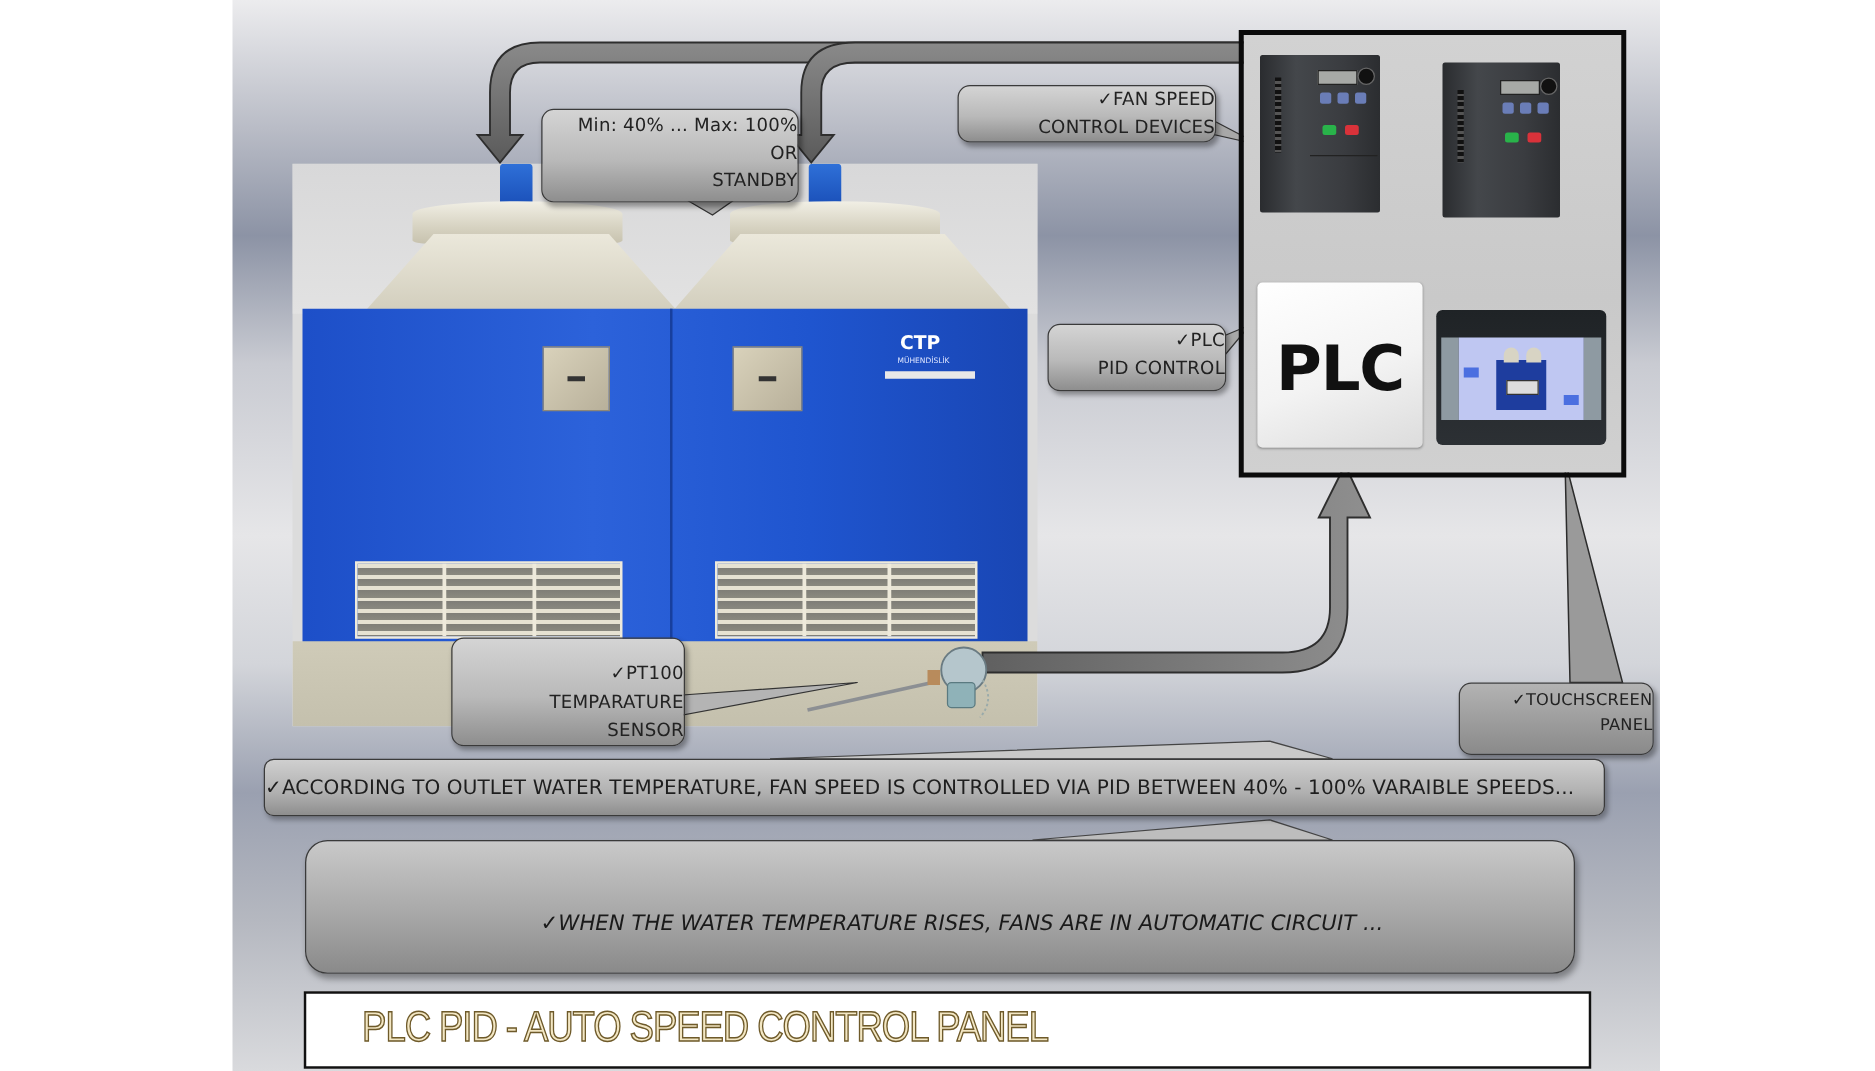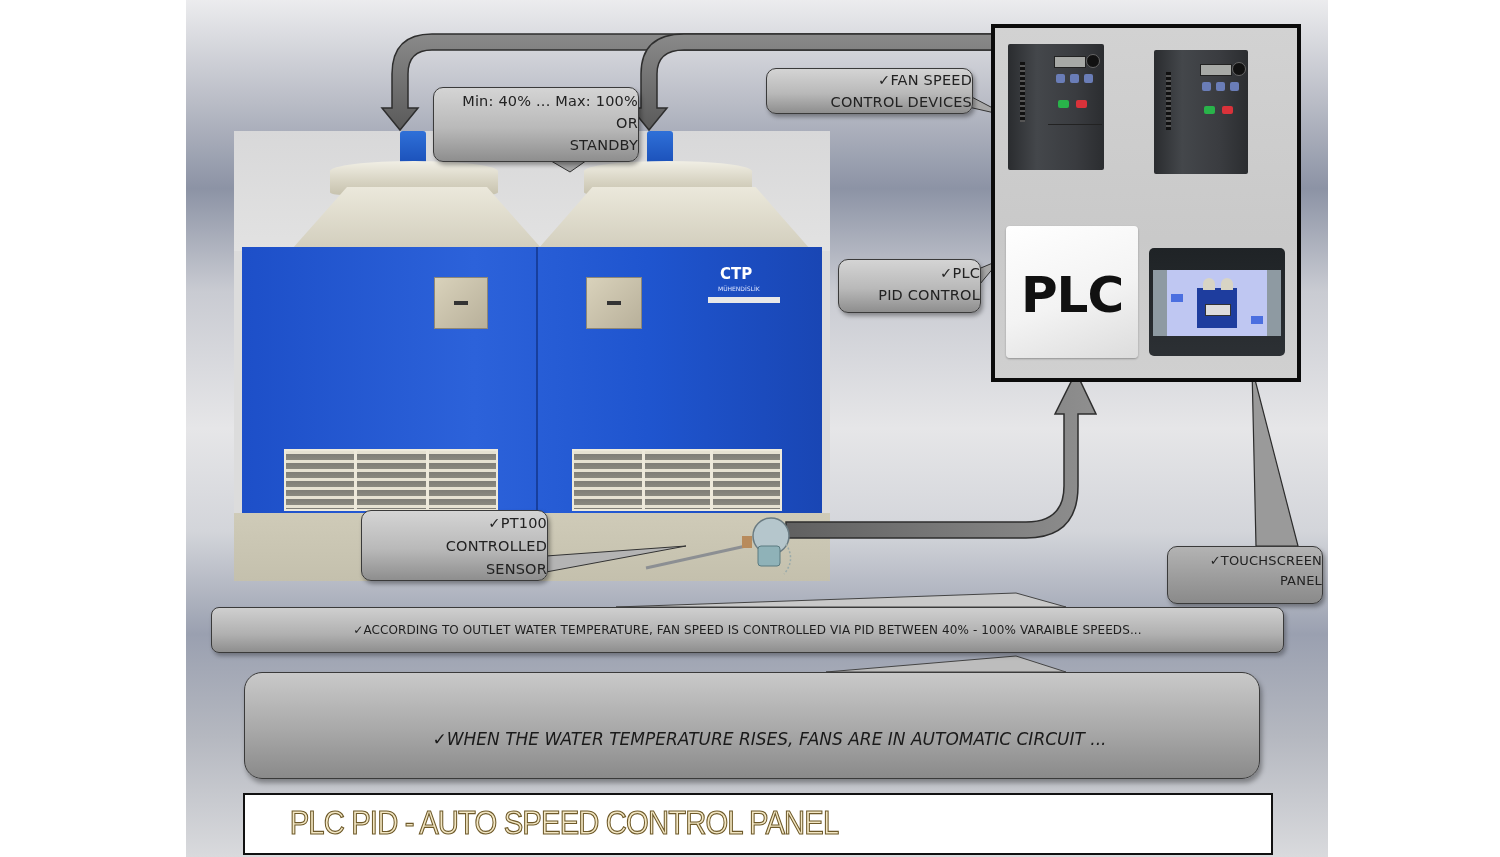--- a/index.html
+++ b/index.html
@@ -45,21 +45,21 @@
   .plc-box { left:820px; top:226px; width:132px; height:132px; border-radius:4px; background:linear-gradient(160deg,#ffffff 0%,#f3f3f3 55%,#dcdcdc 100%); box-shadow:0 1px 2px rgba(0,0,0,0.3); }
   .plc-text { position:absolute; left:0; right:0; top:40px; text-align:center; font-size:50px; font-weight:bold; color:#111; font-family:"DejaVu Sans", sans-serif; letter-spacing:-1px; }
   .hmi { left:963px; top:248px; width:136px; height:108px; border-radius:5px; background:linear-gradient(180deg,#1f2326,#2c3034); }
   .hmi-screen { position:absolute; left:18px; top:22px; width:100px; height:66px; background:#bfc7f2; }
   .hmi-side { position:absolute; top:22px; width:14px; height:66px; background:#8e9aa2; }
 
   .banner {
     position:absolute; left:25px; top:607px; width:1071px; height:44px; border:1.5px solid #3a3a3a; border-radius:8px;
     background:linear-gradient(180deg,#cfcfcf,#b0b0b0 60%,#8e8e8e);
     box-shadow:2px 3px 4px rgba(0,0,0,0.3);
-    color:#1e1e1e; font-size:12px; line-height:44px; text-align:center; white-space:nowrap; letter-spacing:0.1px;
+    color:#1e1e1e; font-size:16px; line-height:44px; white-space:nowrap; letter-spacing:0.1px;
   }
   .bigbox {
     position:absolute; left:58px; top:672px; width:1014px; height:105px; border:1.5px solid #3a3a3a; border-radius:18px;
     background:linear-gradient(180deg,#c9c9c9,#a8a8a8 55%,#8a8a8a);
     box-shadow:2px 4px 5px rgba(0,0,0,0.35);
     color:#1a1a1a; text-align:center; font-size:17px;
   }
   .bigbox .l1 { position:absolute; left:0; right:0; top:30px; }
   .bigbox .l2 { position:absolute; left:0; right:0; top:56px; font-style:italic;margin-left:35px; }
   .titlebox {
@@ -205,23 +205,23 @@
   <div class="callout" style="left:580px; top:68px; width:205px; height:44px;">
     <span><span style="display:inline;">✓</span><span style="display:inline;">FAN SPEED</span></span>
     <span>CONTROL DEVICES</span>
   </div>
 
   <div class="callout" style="left:652px; top:259px; width:141px; height:50px; padding-top:2px;">
     <span><span style="display:inline;">✓</span><span style="display:inline;">PLC</span></span>
     <span>PID CONTROL</span>
   </div>
 
-  <div class="callout" style="left:175px; top:510px; width:185px; height:68px; line-height:23px; padding-top:1px;">
+  <div class="callout" style="left:175px; top:510px; width:185px; height:68px; line-height:23px; padding-top:17px;">
     <span><span style="display:inline;">✓</span><span style="display:inline;">PT100</span></span>
-    <span>CONTROLLED</span>
+    <span>TEMPARATURE</span>
     <span>SENSOR</span>
   </div>
 
   <div class="callout" style="left:981px; top:546px; width:154px; height:52px; font-size:13px; line-height:20px; padding-top:4px; background:linear-gradient(180deg,#b3b3b3,#9a9a9a 60%,#8a8a8a);">
     <span><span style="display:inline;">✓</span><span style="display:inline;margin-top:36px;">TOUCHSCREEN</span></span>
     <span>PANEL</span>
   </div>
 
   <div class="banner">
     <span>✓ACCORDING TO OUTLET WATER TEMPERATURE, FAN SPEED IS CONTROLLED VIA PID BETWEEN 40% - 100% VARAIBLE SPEEDS...</span>

